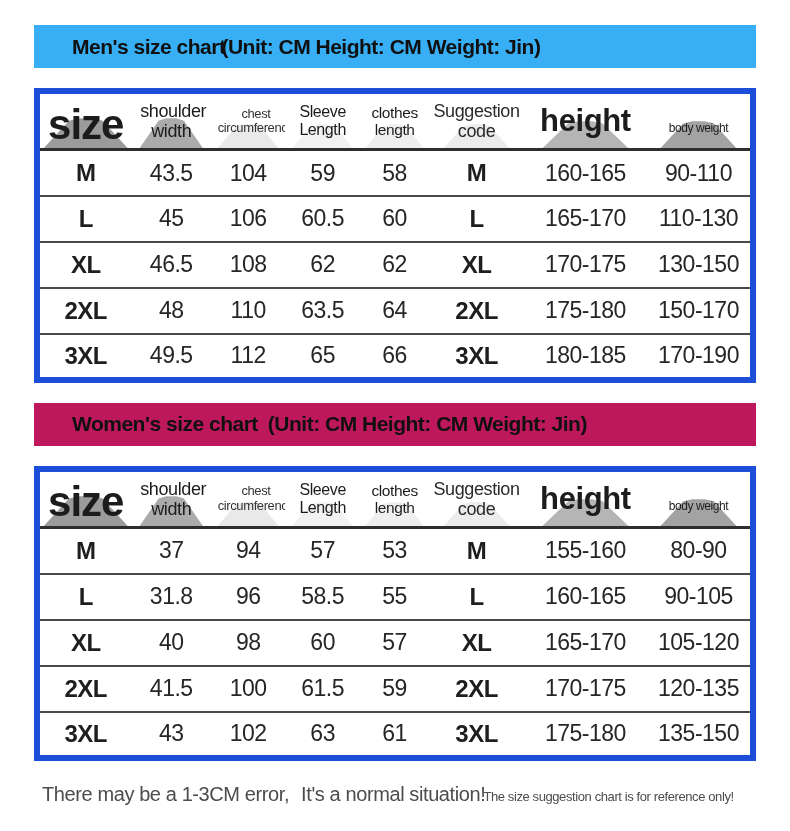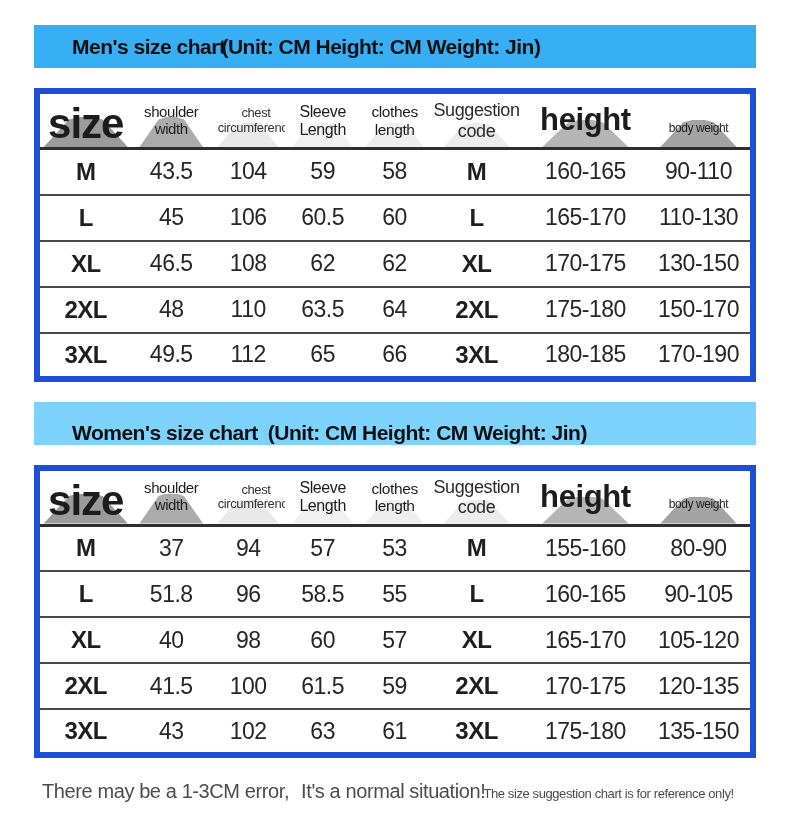--- a/index.html
+++ b/index.html
@@ -21,21 +21,21 @@
     display: flex;
     align-items: center;
     padding-left: 38px;
     color: #101010;
     font-weight: bold;
     font-size: 21px;
     letter-spacing: -0.5px;
     white-space: nowrap;
   }
   .banner-men { background: #38aef4; }
-  .banner-women { background: #7dd3fc; align-items: flex-end; }
+  .banner-women { background: #be185d; }
   .banner .banner-sub-tight { margin-left: -4px; }
   .banner .banner-sub-spaced { margin-left: 10px; }
 
   
   .table-wrap { width: 722px; margin: 20px auto 0 auto; }
   table.size-table {
     width: 100%;
     border-collapse: collapse;
     table-layout: fixed;
     border: 6px solid #1d4ed8;
@@ -61,21 +61,21 @@
     position: relative;
     z-index: 1;
     display: block;
     text-align: center;
     line-height: 1.12;
     letter-spacing: -0.4px;
     color: #1c1c1c;
   }
   
   th.h-size .th-label   { font-size: 42px; font-weight: bold; letter-spacing: -1px; margin-top: 6px; }
-  th.h-shoulder .th-label { font-size: 15px; width: 62px; margin: 7px auto; }
+  th.h-shoulder .th-label { font-size: 18px; width: 62px; margin: 7px auto; }
   th.h-chest .th-label  { font-size: 13px; color: #333; width: 90px; margin: 0 auto; }
   th.h-sleeve .th-label { font-size: 16px; }
   th.h-clothes .th-label{ font-size: 15.5px; }
   th.h-sugg .th-label   { font-size: 18px; color: #2a2a2a; }
   th.h-height .th-label { font-size: 31px; font-weight: bold; }
   th.h-body .th-label   { font-size: 12px; font-weight: normal; margin-top: 16px; }
 
   
   .hill {
     position: absolute;
@@ -292,21 +292,21 @@
             <td>37</td>
             <td>94</td>
             <td>57</td>
             <td>53</td>
             <td>M</td>
             <td>155-160</td>
             <td>80-90</td>
           </tr>
           <tr>
             <td>L</td>
-            <td>51.8</td>
+            <td>31.8</td>
             <td>96</td>
             <td>58.5</td>
             <td>55</td>
             <td>L</td>
             <td>160-165</td>
             <td>90-105</td>
           </tr>
           <tr>
             <td>XL</td>
             <td>40</td>

